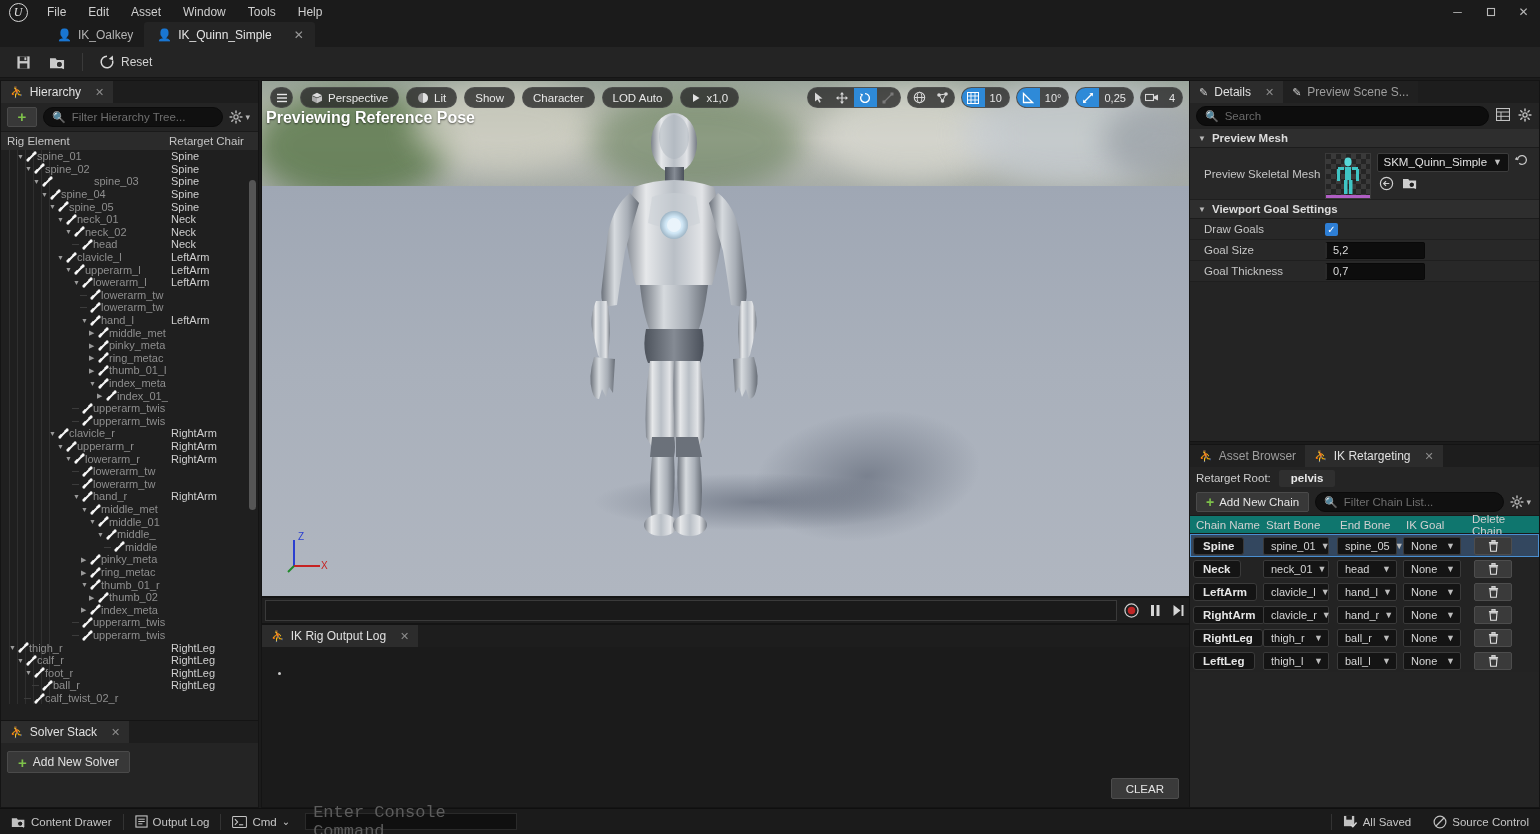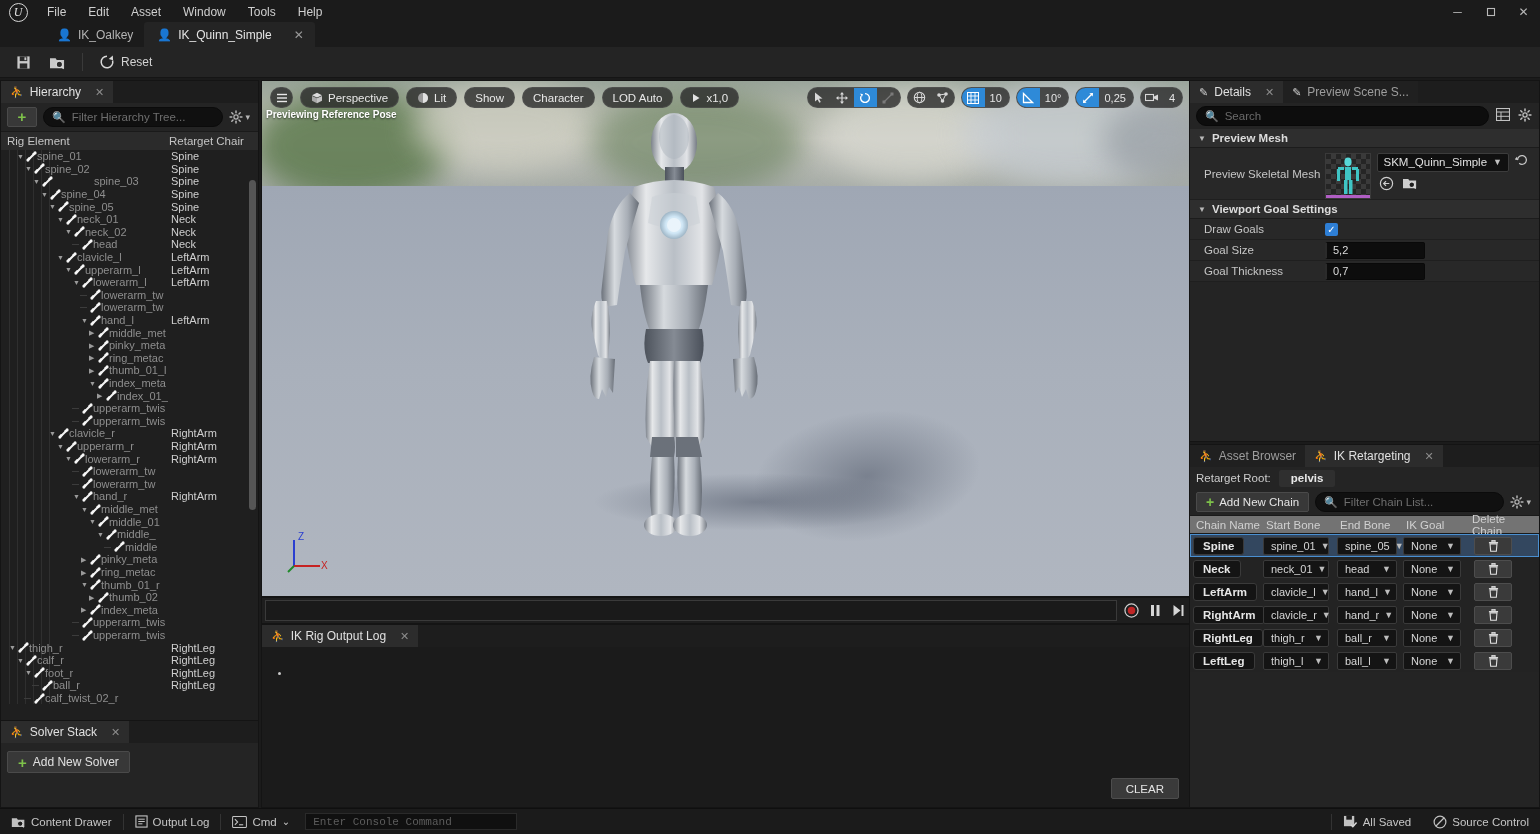--- a/index.html
+++ b/index.html
@@ -158,21 +158,21 @@
   .vp-toolbar {
     position: absolute; left: 8px; top: 6px; display: flex; align-items: flex-end; gap: 7px;
   }
   .vchip {
     height: 21px; display: flex; align-items: center; gap: 5px; padding: 0 10px;
     background: rgba(38,38,38,0.78); border: 1px solid rgba(90,90,90,0.5);
     border-radius: 11px; color: #e8e8e8; font-size: 11.5px;
   }
   .vchip.sq { border-radius: 11px; width: 23px; padding: 0; justify-content: center; }
   .vp-status {
-    position: absolute; left: 4px; top: 28px; color: #ffffff; font-size: 10px;
+    position: absolute; left: 4px; top: 28px; color: #ffffff; font-size: 16px;
     font-weight: bold; text-shadow: 0 1px 2px rgba(0,0,0,0.6);
   }
   .vp-toolbar-r {
     position: absolute; right: 6px; top: 6px; display: flex; align-items: center; gap: 6px;
   }
   .vgroup {
     height: 21px; display: flex; align-items: center;
     background: rgba(38,38,38,0.78); border: 1px solid rgba(90,90,90,0.5);
     border-radius: 11px; overflow: hidden;
   }
@@ -276,21 +276,21 @@
     height: 26px; display: flex; align-items: center; gap: 6px; padding: 0 6px;
     background: #242424;
   }
   .addchain {
     display: flex; align-items: center; gap: 5px; height: 20px; padding: 0 9px;
     background: #383838; border: 1px solid #4a4a4a; border-radius: 2px;
     font-size: 11.5px; color: #e4e4e4;
   }
   .addchain .pl { color: #7ec24a; font-size: 14px; font-weight: bold; line-height: 12px;}
   .chaintbl-hdr {
-    height: 19px; background: #737373; display: flex; align-items: center;
+    height: 19px; background: #0f766e; display: flex; align-items: center;
     font-size: 11.5px; color: #d0d0d0; border-top: 1px solid #1a1a1a; border-bottom: 1px solid #1a1a1a;
   }
   .chaintbl-hdr div { padding-left: 6px; }
   .ch-c1 { width: 70px; }
   .ch-c2 { width: 74px; }
   .ch-c3 { width: 66px; }
   .ch-c4 { width: 66px; }
   .ch-c5 { width: 70px; }
   .chainrow {
     height: 23px; display: flex; align-items: center; background: #232323;
@@ -320,21 +320,21 @@
     background: #1b1b1b; display: flex; align-items: center; border-top: 1px solid #0f0f0f;
   }
   .sb-item {
     display: flex; align-items: center; gap: 5px; height: 26px; padding: 0 11px;
     font-size: 11.5px; color: #c6c6c6;
   }
   .sb-sep { width: 1px; height: 16px; background: #333; }
   .console {
     width: 212px; height: 17px; background: #101010; border: 1px solid #2a2a2a;
     display: flex; align-items: center; padding-left: 7px;
-    font-family: "Liberation Mono", monospace; font-size: 11px; color: #5c5c5c;
+    font-family: "Liberation Mono", monospace; font-size: 17px; color: #5c5c5c;
     margin-left: 4px;
   }
   .sb-right { margin-left: auto; display: flex; align-items: center; }
 </style>
 </head>
 <body>
 
 <div id="app">
 
   <div class="titlebar">

